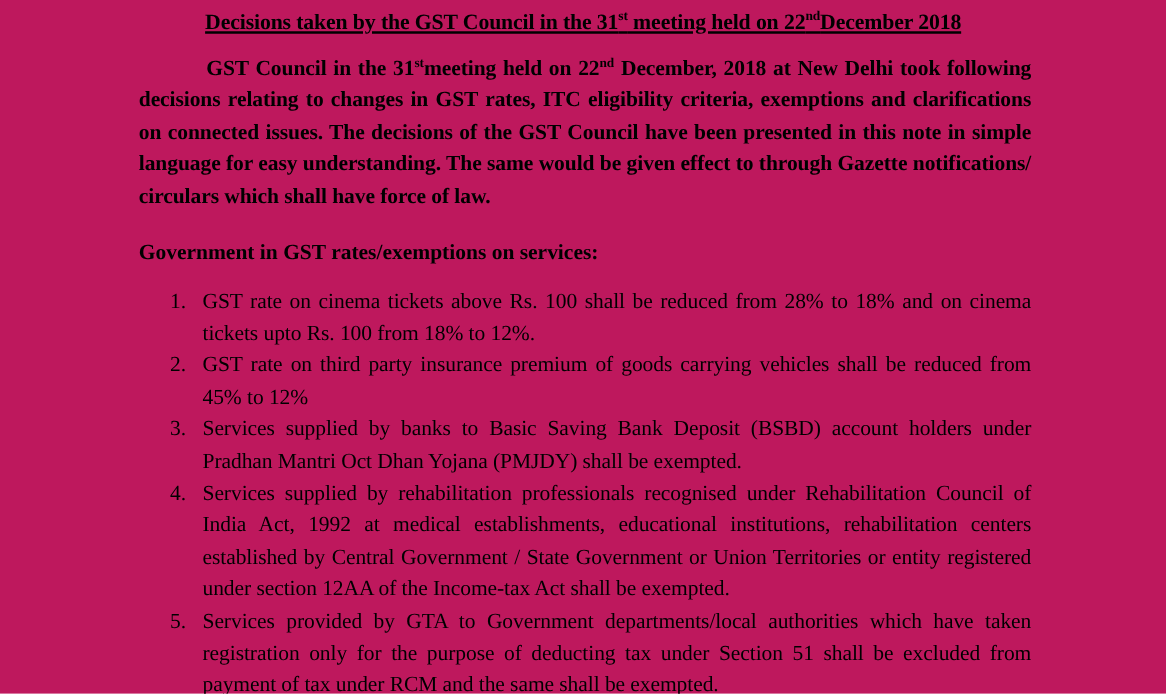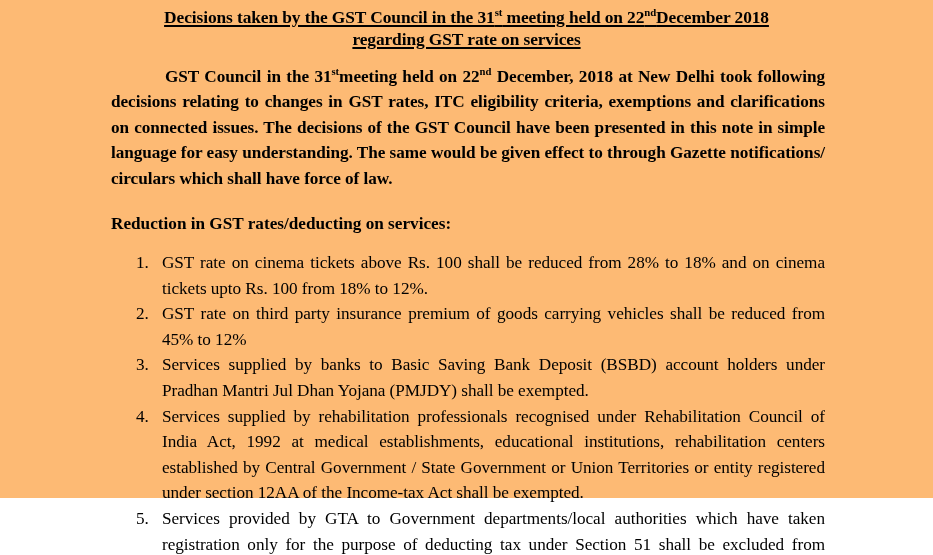--- a/index.html
+++ b/index.html
@@ -10,22 +10,22 @@
   body {
     width: 933px;
     height: 555px;
     overflow: hidden;
     font-family: "Liberation Serif", "DejaVu Serif", serif;
     color: #000000;
   }
   .page {
     position: relative;
     width: 933px;
-    height: 498px;
-    background: #fdba74;
+    height: 555px;
+    background: #be185d;
     box-sizing: border-box;
   }
 
   
   .doc-title {
     margin: 0;
     padding-top: 6px;
     text-align: center;
     font-size: 17.4px;
     font-weight: bold;
@@ -96,28 +96,27 @@
     line-height: 25.6px;
   }
 </style>
 </head>
 <body>
 
 <div class="page">
 
   <h1 class="doc-title">
     <span class="title-line"><span class="u"><span>Decisions taken by the GST Council in the 31</span><sup>st</sup><span> meeting held on 22</span><sup>nd</sup><span>December 2018</span></span></span>
-    <span class="title-line"><span class="u">regarding GST rate on services</span></span>
   </h1>
 
   <p class="intro"><span>GST Council in the 31</span><sup>st</sup><span>meeting held on 22</span><sup>nd</sup><span> December, 2018 at New Delhi took following decisions relating to changes in GST rates, ITC eligibility criteria, exemptions and clarifications on connected issues. The decisions of the GST Council have been presented in this note in simple language for easy understanding. The same would be given effect to through Gazette notifications/ circulars which shall have force of law.</span></p>
 
-  <h2 class="section-heading">Reduction in GST rates/deducting on services:</h2>
+  <h2 class="section-heading">Government in GST rates/exemptions on services:</h2>
 
   <ol class="decision-list">
     <li>GST rate on cinema tickets above Rs. 100 shall be reduced from 28% to 18% and on cinema tickets upto Rs. 100 from 18%  to 12%.</li>
     <li>GST rate on third party insurance premium of goods carrying vehicles shall be reduced from 45%  to 12%</li>
-    <li>Services supplied by banks to Basic Saving Bank Deposit (BSBD) account holders under Pradhan Mantri Jul Dhan Yojana (PMJDY) shall be exempted.</li>
+    <li>Services supplied by banks to Basic Saving Bank Deposit (BSBD) account holders under Pradhan Mantri Oct Dhan Yojana (PMJDY) shall be exempted.</li>
     <li>Services supplied by rehabilitation professionals recognised under Rehabilitation Council of India Act, 1992 at medical establishments, educational institutions, rehabilitation centers established by Central Government / State Government or Union Territories or entity registered under section 12AA of the Income-tax Act shall be exempted.</li>
     <li>Services provided by GTA to Government departments/local authorities which have taken registration only for the purpose of deducting tax under Section 51 shall be excluded from payment of tax under RCM and the same shall be exempted.</li>
   </ol>
 
 </div>
 
 </body></html>

